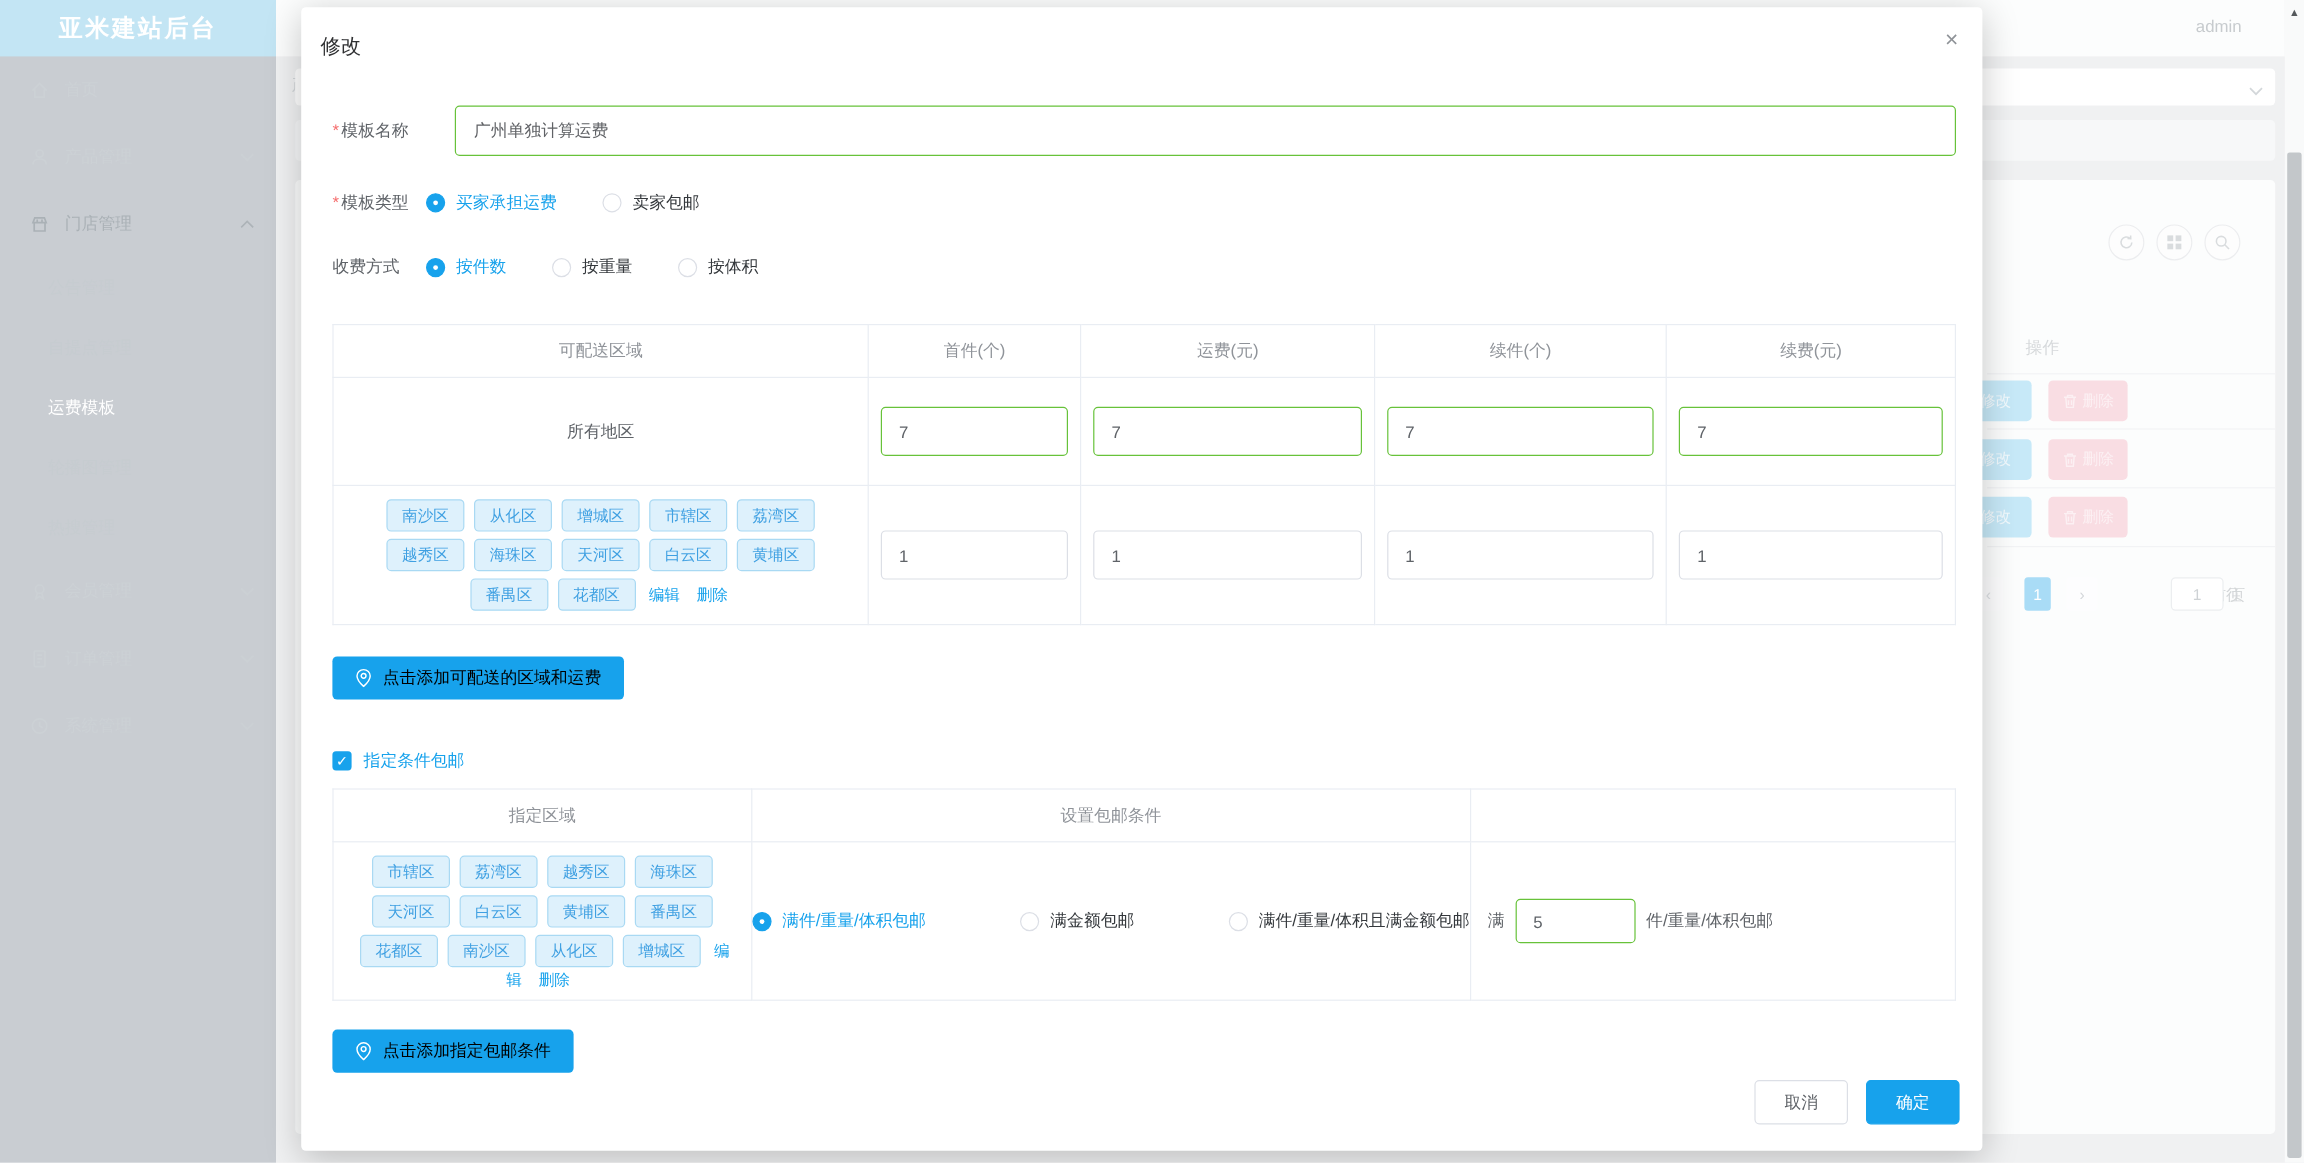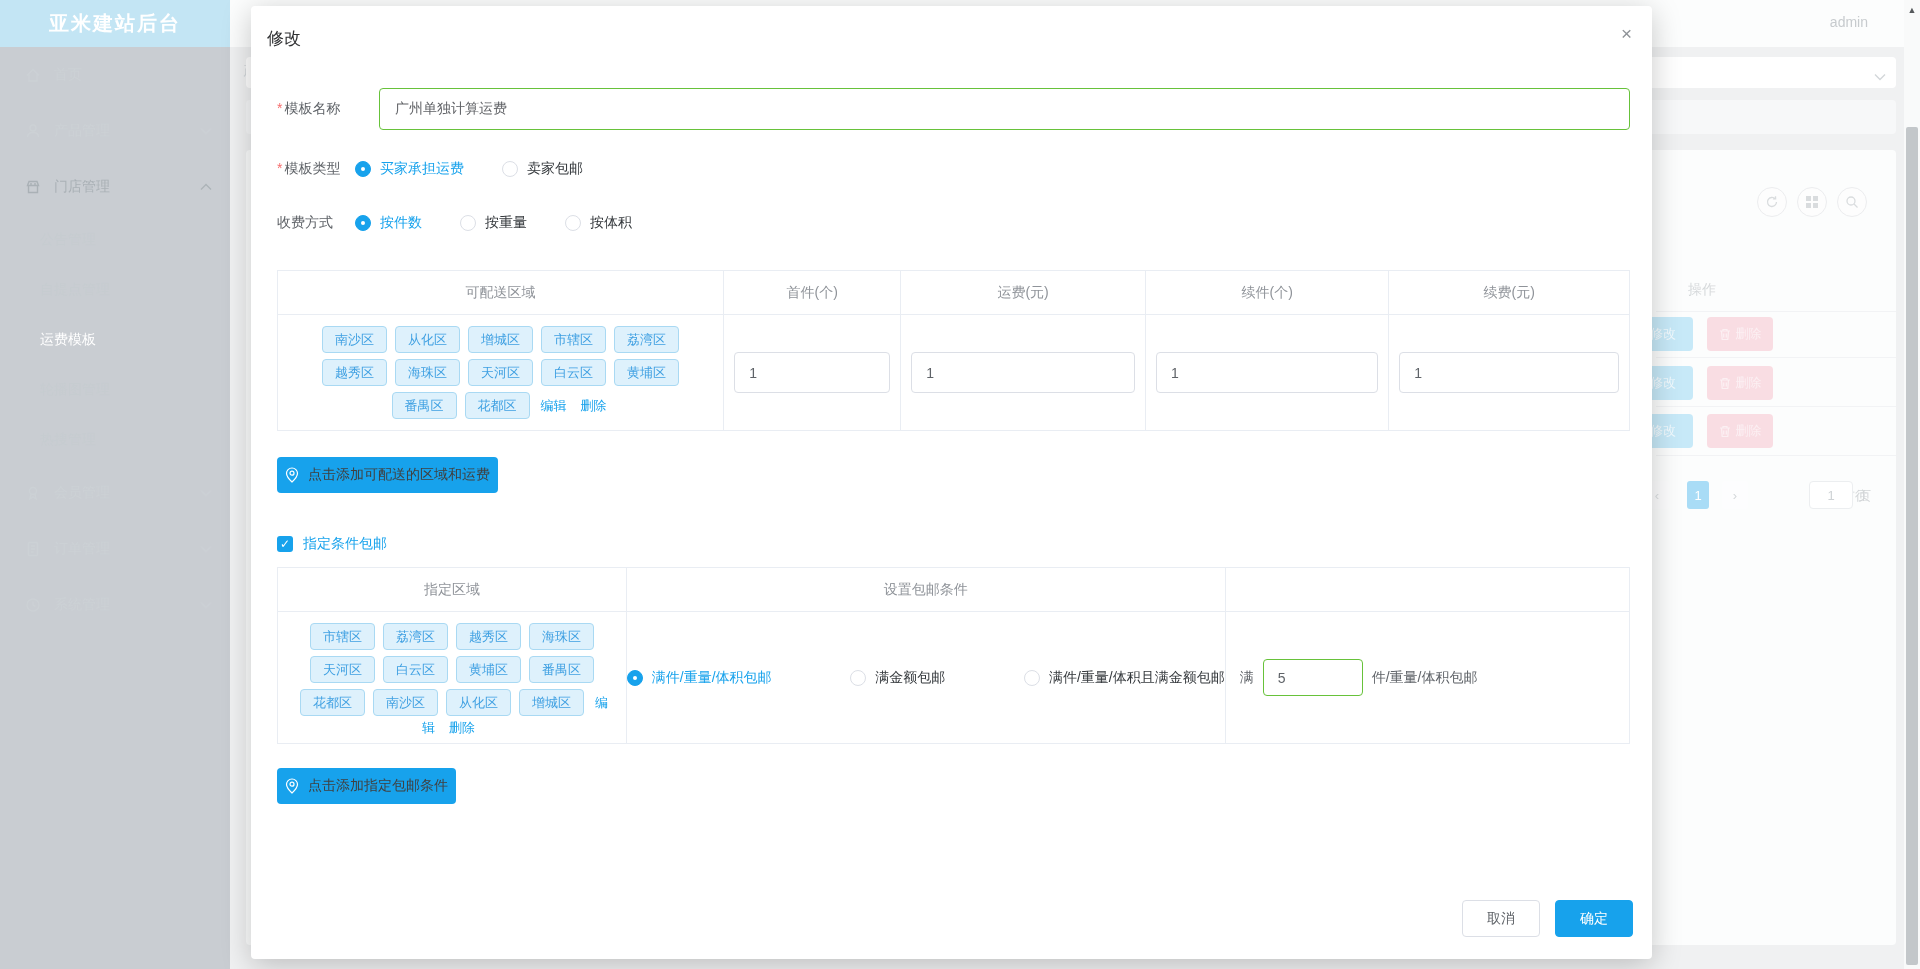--- a/index.html
+++ b/index.html
@@ -91,22 +91,22 @@
   .num-inp.green { border-color:#67c23a; }
   .tag-wrap { padding:8px 14px; text-align:center; line-height:1; }
   .tag { display:inline-block; margin:3px 4px; padding:6px 12px; background:#def1fc; border:1px solid #a9d9f3;
          border-radius:4px; color:#3fa0e2; font-size:13px; }
   .cell-link { color:#17a2ec; font-size:13px; margin:0 7px; text-decoration:none; cursor:pointer; }
   .free-inp { width:100px; height:37px; border:1px solid #67c23a; border-radius:4px; padding:0 14px;
               font-size:14px; color:#5f6368; font-family:inherit; outline:none; }
   .cond-cell-inner { display:flex; align-items:center; justify-content:space-between; gap:36px; }
   .free-cell-inner { display:flex; align-items:center; gap:9px; padding-left:14px; font-size:14px; color:#5f6368; }
 
-  .btn-add { display:inline-flex; align-items:center; gap:9px; height:36px; padding:0 8px;
-             background:#17a2ec; color:#404040; border:none; border-radius:4px; font-size:14px;
+  .btn-add { display:inline-flex; align-items:center; gap:9px; height:36px; padding:0 19px;
+             background:#17a2ec; color:#000000; border:none; border-radius:4px; font-size:14px;
              font-family:inherit; cursor:pointer; }
   .btn-add1 { margin-top:26px; }
   .btn-add2 { margin-top:24px; }
   .cb-row { margin-top:42px; display:flex; align-items:center; cursor:pointer; }
   .cb-box { width:16px; height:16px; background:#17a2ec; border-radius:3px; color:#fff; font-size:12px;
             display:flex; align-items:center; justify-content:center; flex-shrink:0; }
   .cb-label { margin-left:10px; font-size:14px; color:#17a2ec; }
 
   .m-footer { position:absolute; right:19px; bottom:22px; display:flex; gap:15px; }
   .btn { height:37px; padding:0 24px; border-radius:4px; font-size:14px; font-family:inherit; cursor:pointer; }
@@ -356,20 +356,27 @@
           <col style="width:18%">
           <col style="width:17.8%">
         </colgroup>
       <tbody>
           <tr>
         <th>可配送区域</th>
         <th>首件(个)</th>
         <th>运费(元)</th>
         <th>续件(个)</th>
         <th>续费(元)</th>
+      </tr>
+      <tr class="row-values">
+        <td class="cell-region">所有地区</td>
+        <td class="cell-input"><input class="num-inp green" value="7" style=""></td>
+        <td class="cell-input"><input class="num-inp green" value="7" style=""></td>
+        <td class="cell-input"><input class="num-inp green" value="7" style=""></td>
+        <td class="cell-input"><input class="num-inp green" value="7" style=""></td>
       </tr>
       <tr class="row-tagcells">
         <td class="tag-wrap">
           <span class="tag">南沙区</span><span class="tag">从化区</span><span class="tag">增城区</span><span class="tag">市辖区</span><span class="tag">荔湾区</span><span class="tag">越秀区</span><span class="tag">海珠区</span><span class="tag">天河区</span><span class="tag">白云区</span><span class="tag">黄埔区</span><span class="tag">番禺区</span><span class="tag">花都区</span><a class="cell-link">编辑</a><a class="cell-link">删除</a>
         </td>
         <td class="cell-input"><input class="num-inp" value="1" style=""></td>
         <td class="cell-input"><input class="num-inp" value="1" style=""></td>
         <td class="cell-input"><input class="num-inp" value="1" style=""></td>
         <td class="cell-input"><input class="num-inp" value="1" style=""></td>
       </tr>

